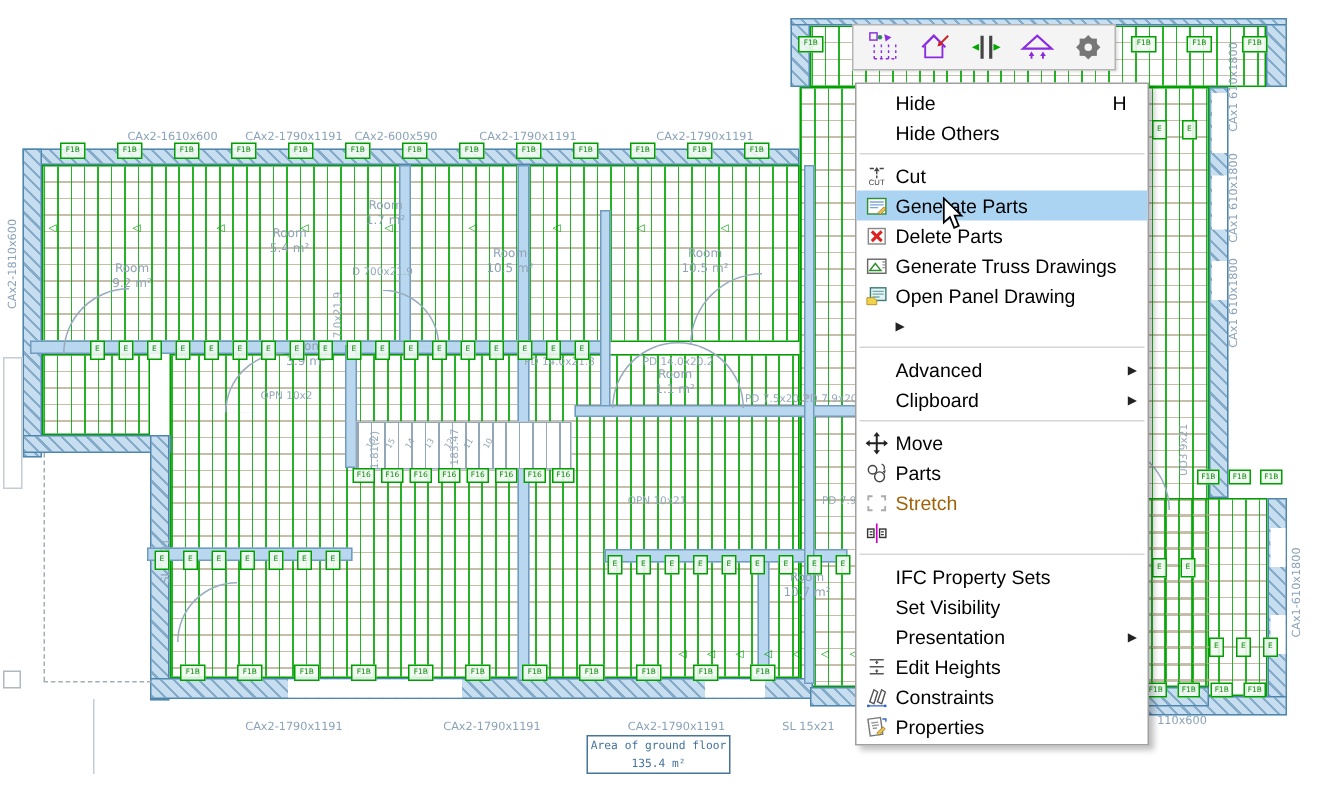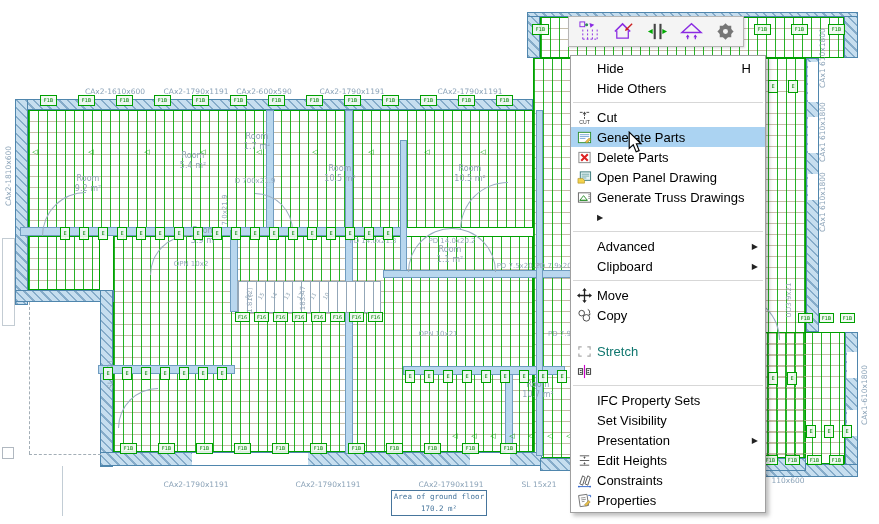--- a/index.html
+++ b/index.html
@@ -42,21 +42,21 @@
   
   #mini-toolbar{position:absolute;left:568px;top:16px;width:176px;height:31px;z-index:10;
     background:#f4f4f4;border:1px solid #b5b5b5;display:flex;align-items:center;
     gap:11px;padding:0 9px;box-sizing:border-box;box-shadow:1px 1px 2px rgba(0,0,0,.15);}
   .tb-icon{width:24px;height:24px;display:flex;align-items:center;justify-content:center;cursor:default;}
   
   #context-menu{position:absolute;left:570px;top:55px;width:196px;z-index:20;background:#fff;
     border:1px solid #a0a0a0;box-shadow:3px 3px 4px rgba(0,0,0,.25);padding:2px 0;box-sizing:border-box;}
   .mi{position:relative;height:20px;display:flex;align-items:center;font-size:13px;color:#000;}
   .mi.hl{background:#abd3f2;}
-  .mi.disabled{color:#0f766e;margin-top:16px;}
+  .mi.disabled{color:#a16207;}
   .mi-ic{width:26px;flex:0 0 26px;display:flex;align-items:center;justify-content:center;}
   .mi-label{flex:1 1 auto;white-space:nowrap;overflow:hidden;}
   .mi-short{flex:0 0 auto;padding-right:14px;}
   .mi-arrow{flex:0 0 auto;padding-right:7px;font-size:8px;color:#222;}
   .msep{height:1px;background:#d7d7d7;margin:4px 2px;}
   #cursor{position:absolute;left:626px;top:131px;z-index:30;}
 </style>
 </head>
 <body>
 
@@ -282,21 +282,21 @@
         <span class="stairnum" style="left: 248px; top: 296px; position: absolute;">16</span>
         <span class="stairnum" style="left: 261px; top: 296px; position: absolute;">15</span>
         <span class="stairnum" style="left: 274px; top: 296px; position: absolute;">14</span>
         <span class="stairnum" style="left: 287px; top: 296px; position: absolute;">13</span>
         <span class="stairnum" style="left: 300px; top: 296px; position: absolute;">12</span>
         <span class="stairnum" style="left: 313px; top: 296px; position: absolute;">11</span>
         <span class="stairnum" style="left: 326px; top: 296px; position: absolute;">10</span>
       </div>
     <div id="area-box">
       <div>Area of ground floor</div>
-      <div>170.2 m²</div>
+      <div>135.4 m²</div>
     </div>
   </div>
 
   <div id="mini-toolbar">
       <div class="tb-icon">
         <svg width="23" height="23" viewBox="0 0 24 24">
           <rect x="2" y="2" width="5" height="5" fill="none" stroke="#8a2be2"></rect>
           <path d="M12 3l5 2-4 3z" fill="#8a2be2"></path>
           <circle cx="9" cy="5" r="1.6" fill="#2e8b57"></circle>
           <path d="M5 10v10M10 10v10M15 10v10M20 10v10M5 20h15" stroke="#8a2be2" fill="none" stroke-dasharray="2 2"></path>
@@ -372,36 +372,36 @@
           <svg width="15" height="15" viewBox="0 0 16 16">
             <rect x="2" y="2.5" width="12" height="11" fill="#fff" stroke="#888"></rect>
             <path d="M4.5 4.5l7 7M11.5 4.5l-7 7" stroke="#d22" stroke-width="2.2"></path>
           </svg>
         </span>
         <span class="mi-label">Delete Parts</span>
       </div>
       <div class="mi">
         <span class="mi-ic">
           <svg width="15" height="15" viewBox="0 0 16 16">
+            <rect x="1.5" y="3" width="13" height="10" fill="#fff" stroke="#666"></rect>
+            <path d="M3 11l4-5 4 5zM3 11h8" fill="none" stroke="#2f8f2f"></path>
+            <path d="M12 5h2M12 7h2M12 9h2" stroke="#999"></path>
+          </svg>
+        </span>
+        <span class="mi-label">Generate Truss Drawings</span>
+      </div>
+      <div class="mi">
+        <span class="mi-ic">
+          <svg width="15" height="15" viewBox="0 0 16 16">
             <rect x="3.5" y="2" width="11" height="9" fill="#e3f3f3" stroke="#3a7a7a"></rect>
             <path d="M5 4.5h8M5 6.5h8M5 8.5h5" stroke="#7aa"></path>
             <path d="M1 9h5l2 2v3H1z" fill="#f3d24b" stroke="#a8871c" stroke-width="0.6"></path>
           </svg>
         </span>
         <span class="mi-label">Open Panel Drawing</span>
-      </div>
-      <div class="mi">
-        <span class="mi-ic">
-          <svg width="15" height="15" viewBox="0 0 16 16">
-            <rect x="1.5" y="3" width="13" height="10" fill="#fff" stroke="#666"></rect>
-            <path d="M3 11l4-5 4 5zM3 11h8" fill="none" stroke="#2f8f2f"></path>
-            <path d="M12 5h2M12 7h2M12 9h2" stroke="#999"></path>
-          </svg>
-        </span>
-        <span class="mi-label">Generate Truss Drawings</span>
       </div>
       <div class="mi">
         <span class="mi-ic"></span>
         <span class="mi-arrow">▶</span>
       </div>
       <div class="msep"></div>
       <div class="mi">
         <span class="mi-ic"></span>
         <span class="mi-label">Advanced</span>
         <span class="mi-arrow">▶</span>
@@ -423,21 +423,21 @@
       </div>
       <div class="mi">
         <span class="mi-ic">
           <svg width="15" height="15" viewBox="0 0 16 16">
             <circle cx="5" cy="5.5" r="3" fill="none" stroke="#444"></circle>
             <circle cx="10" cy="10.5" r="3.5" fill="none" stroke="#444"></circle>
             <path d="M11.5 1.5c2 .8 2.4 2.6 1.6 4" stroke="#444" fill="none"></path>
             <path d="M12.2 6.5l2.2-1-.6 2.8z" fill="#444"></path>
           </svg>
         </span>
-        <span class="mi-label">Copy</span>
+        <span class="mi-label">Parts</span>
       </div>
       <div class="mi disabled">
         <span class="mi-ic">
           <svg width="15" height="15" viewBox="0 0 16 16">
             <path d="M2 6V3h3M11 3h3v3M14 10v3h-3M5 13H2v-3" stroke="#aaa" fill="none" stroke-width="1.3"></path>
           </svg>
         </span>
         <span class="mi-label">Stretch</span>
       </div>
       <div class="mi">

